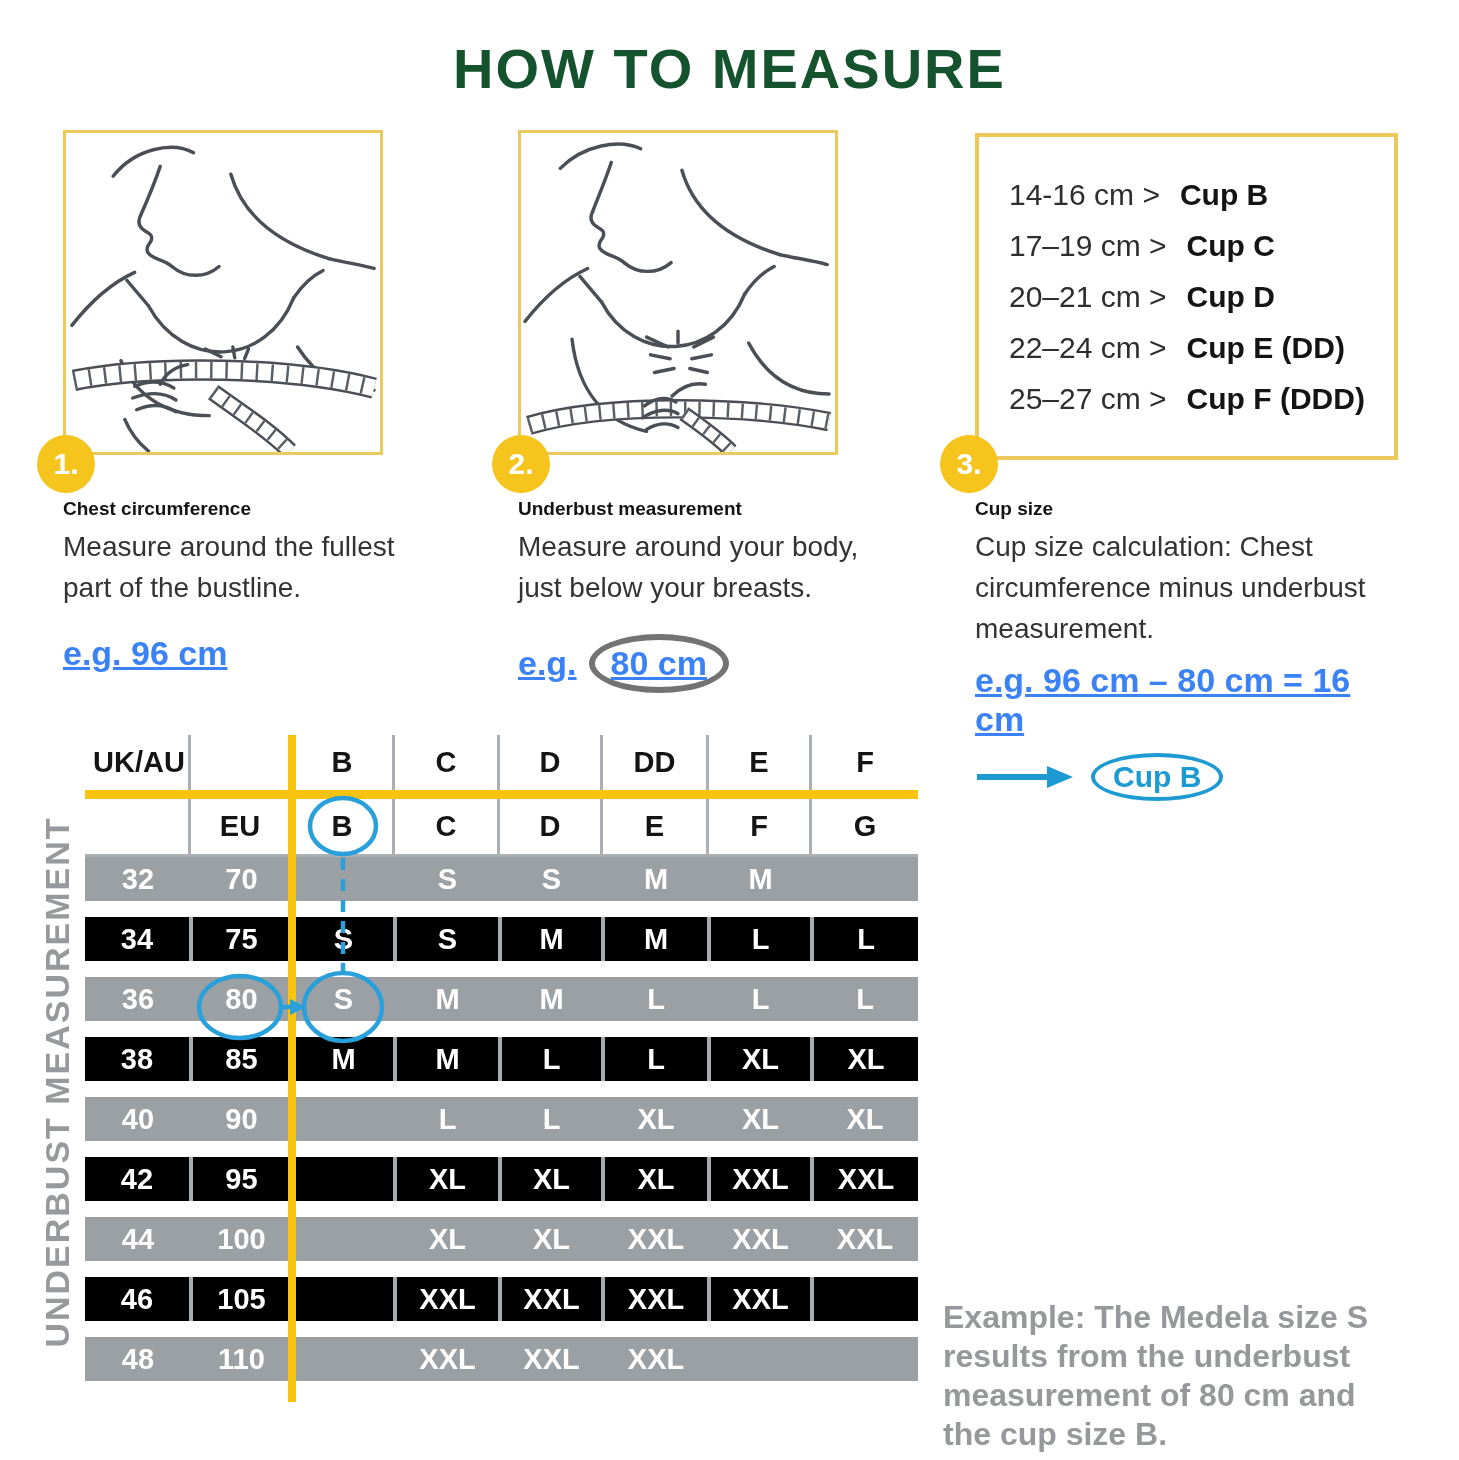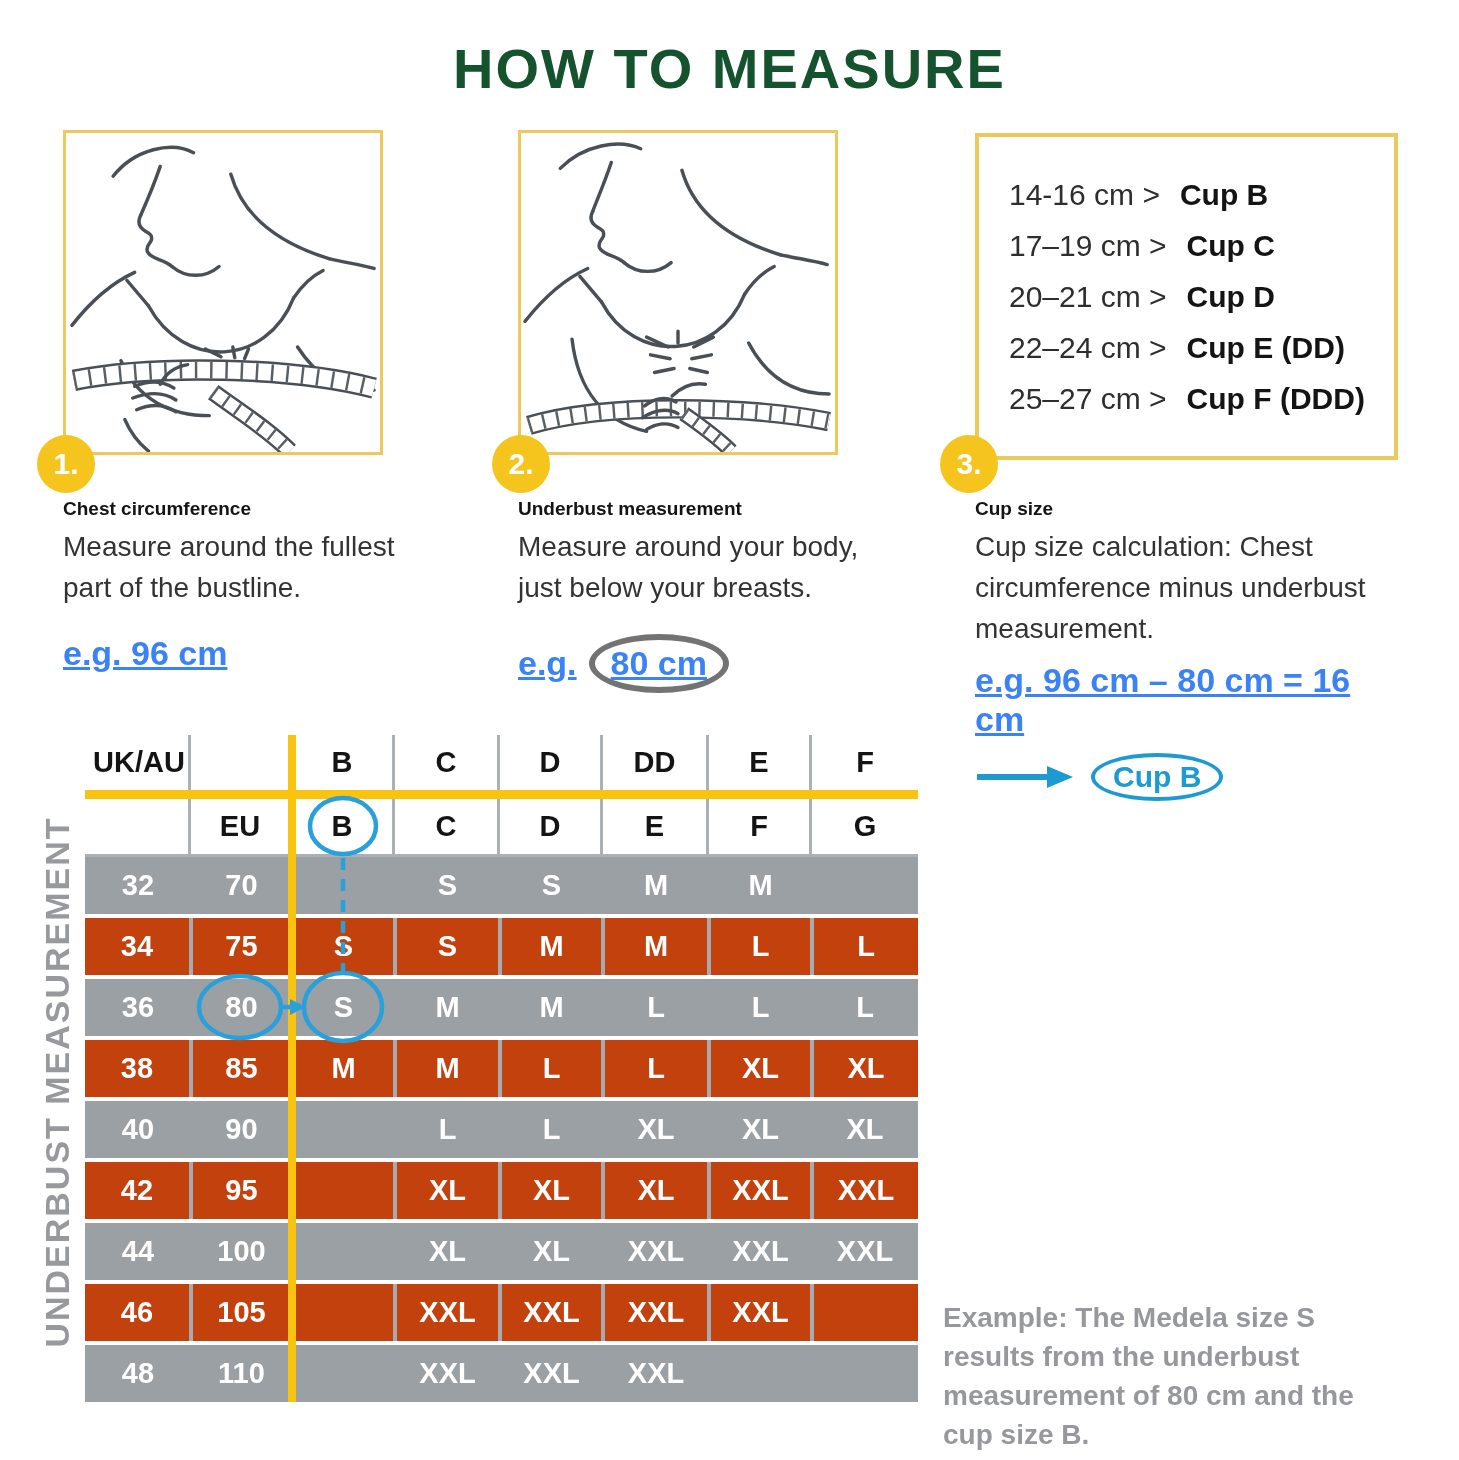--- a/index.html
+++ b/index.html
@@ -47,37 +47,37 @@
   
   .sizetable { position:absolute; left:85px; top:735px; width:833px; height:667px; }
   .trow { display:grid; grid-template-columns:106px 101px 103px 105px 103px 106px 103px 106px; }
   .hrow { height:55px; }
   .hcell { font-size:29px; font-weight:bold; color:#141414; display:flex; align-items:center;
            justify-content:center; border-right:3px solid #aab0b4; }
   .hcell:last-child { border-right:none; }
   .hcell.ukau { justify-content:flex-start; padding-left:8px; }
   .yellow-h { height:9px; background:#f8c40f; position:relative; z-index:3; }
   .head-sep { height:3px; background:#aab0b4; }
-  .brow { height:57px; margin-bottom:4px; }
+  .brow { height:44px; margin-bottom:16px; }
   .brow:last-child { margin-bottom:0; }
   .cell { display:flex; align-items:center; justify-content:center;
           font-size:29px; font-weight:bold; color:#fff; }
   .brow.light { background:#9ba0a5; }
   .brow.light .cell { background:#9ba0a5; }
-  .brow.dark .cell { background:#c2410c; border-left:2.5px solid #a6abaf; border-right:2.5px solid #a6abaf; }
+  .brow.dark .cell { background:#000000; border-left:2.5px solid #a6abaf; border-right:2.5px solid #a6abaf; }
   .brow.dark .cell:first-child { border-left:none; }
   .brow.dark .cell:last-child { border-right:none; }
   .yellow-v { position:absolute; left:203px; top:0; width:8px; height:667px; background:#f8c40f; z-index:4; }
   .annot { position:absolute; left:0; top:0; z-index:6; pointer-events:none; }
 
   .vlabel { position:absolute; left:57px; top:1082px; transform:translate(-50%,-50%) rotate(-90deg);
             white-space:nowrap; font-size:34px; font-weight:bold; letter-spacing:2px; color:#97999c; }
 
   .note { position:absolute; left:943px; top:1298px; width:440px;
-          font-size:28px; font-weight:bold; line-height:39px; color:#96989b; }
+          font-size:32px; font-weight:bold; line-height:39px; color:#96989b; }
 
   .art { stroke:#4a4f55; stroke-width:3.5; fill:none; stroke-linecap:round; stroke-linejoin:round; }
 </style>
 </head>
 <body>
 
 <div class="page">
 
   <div class="title">HOW TO MEASURE</div>
 

